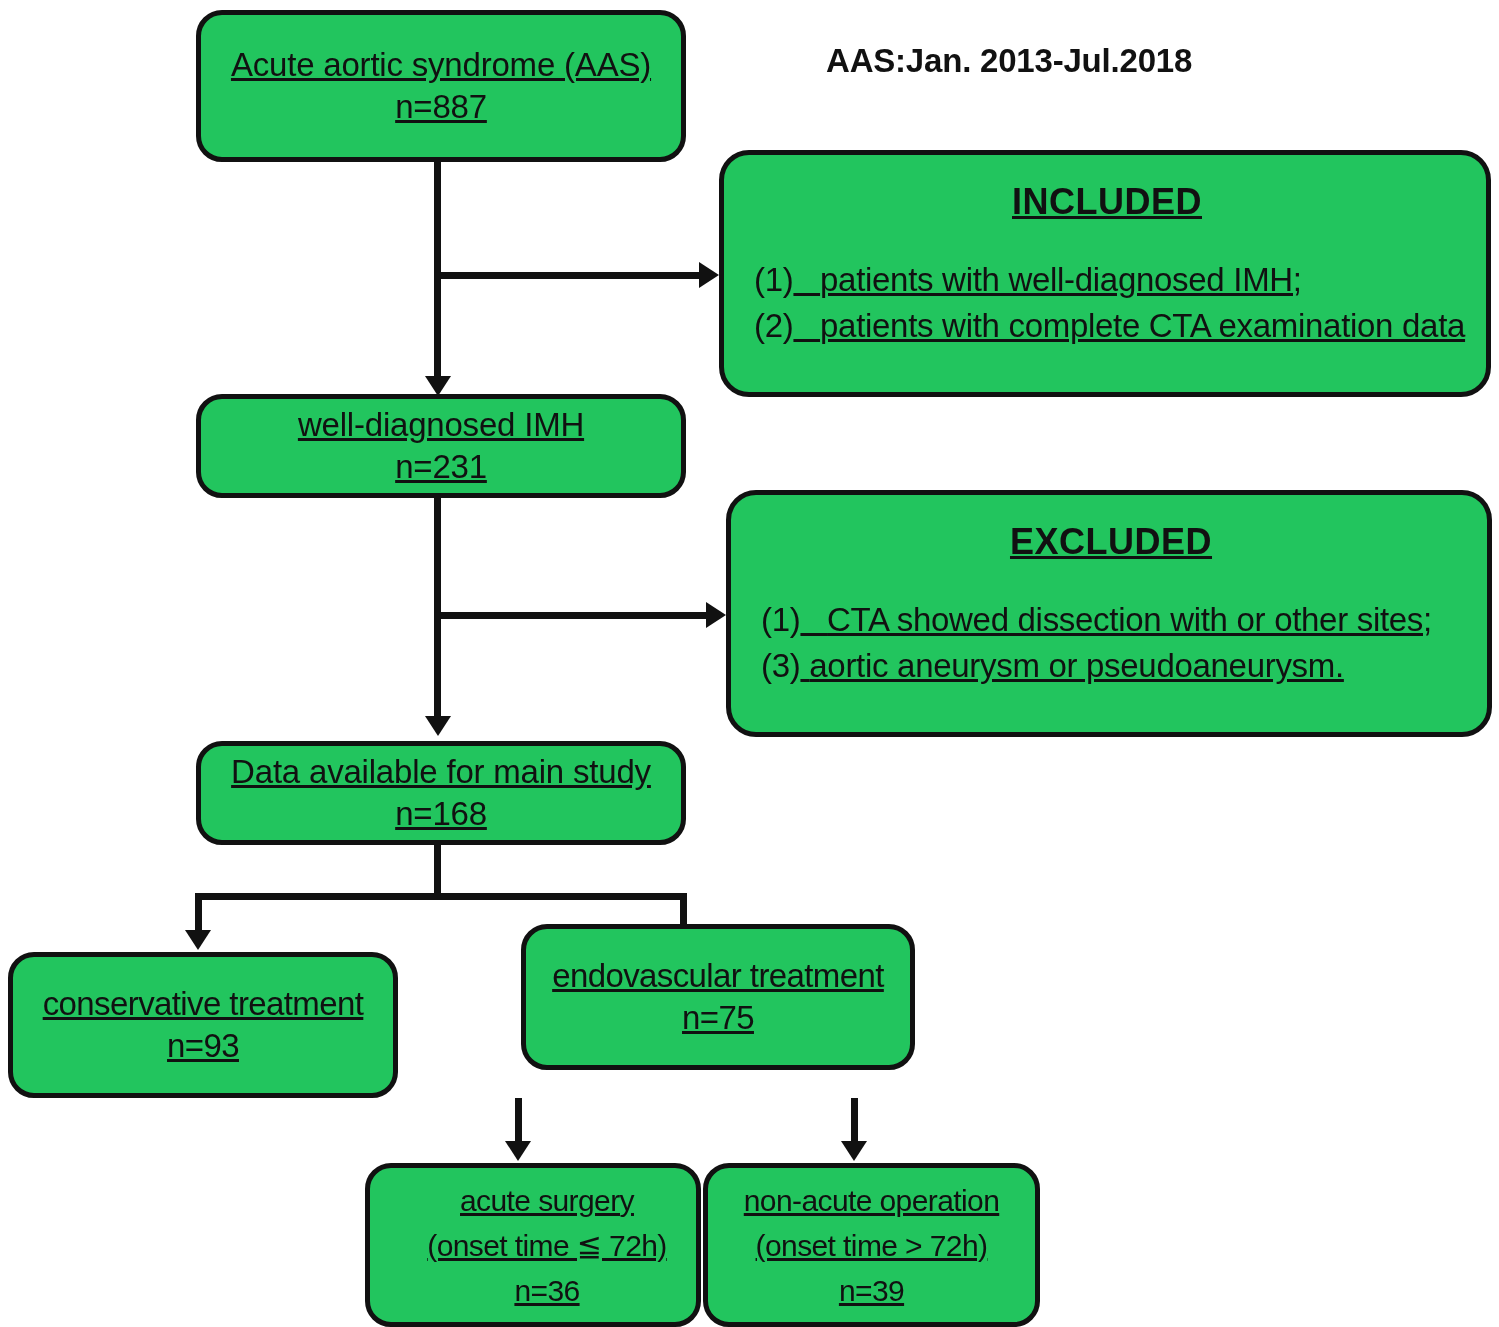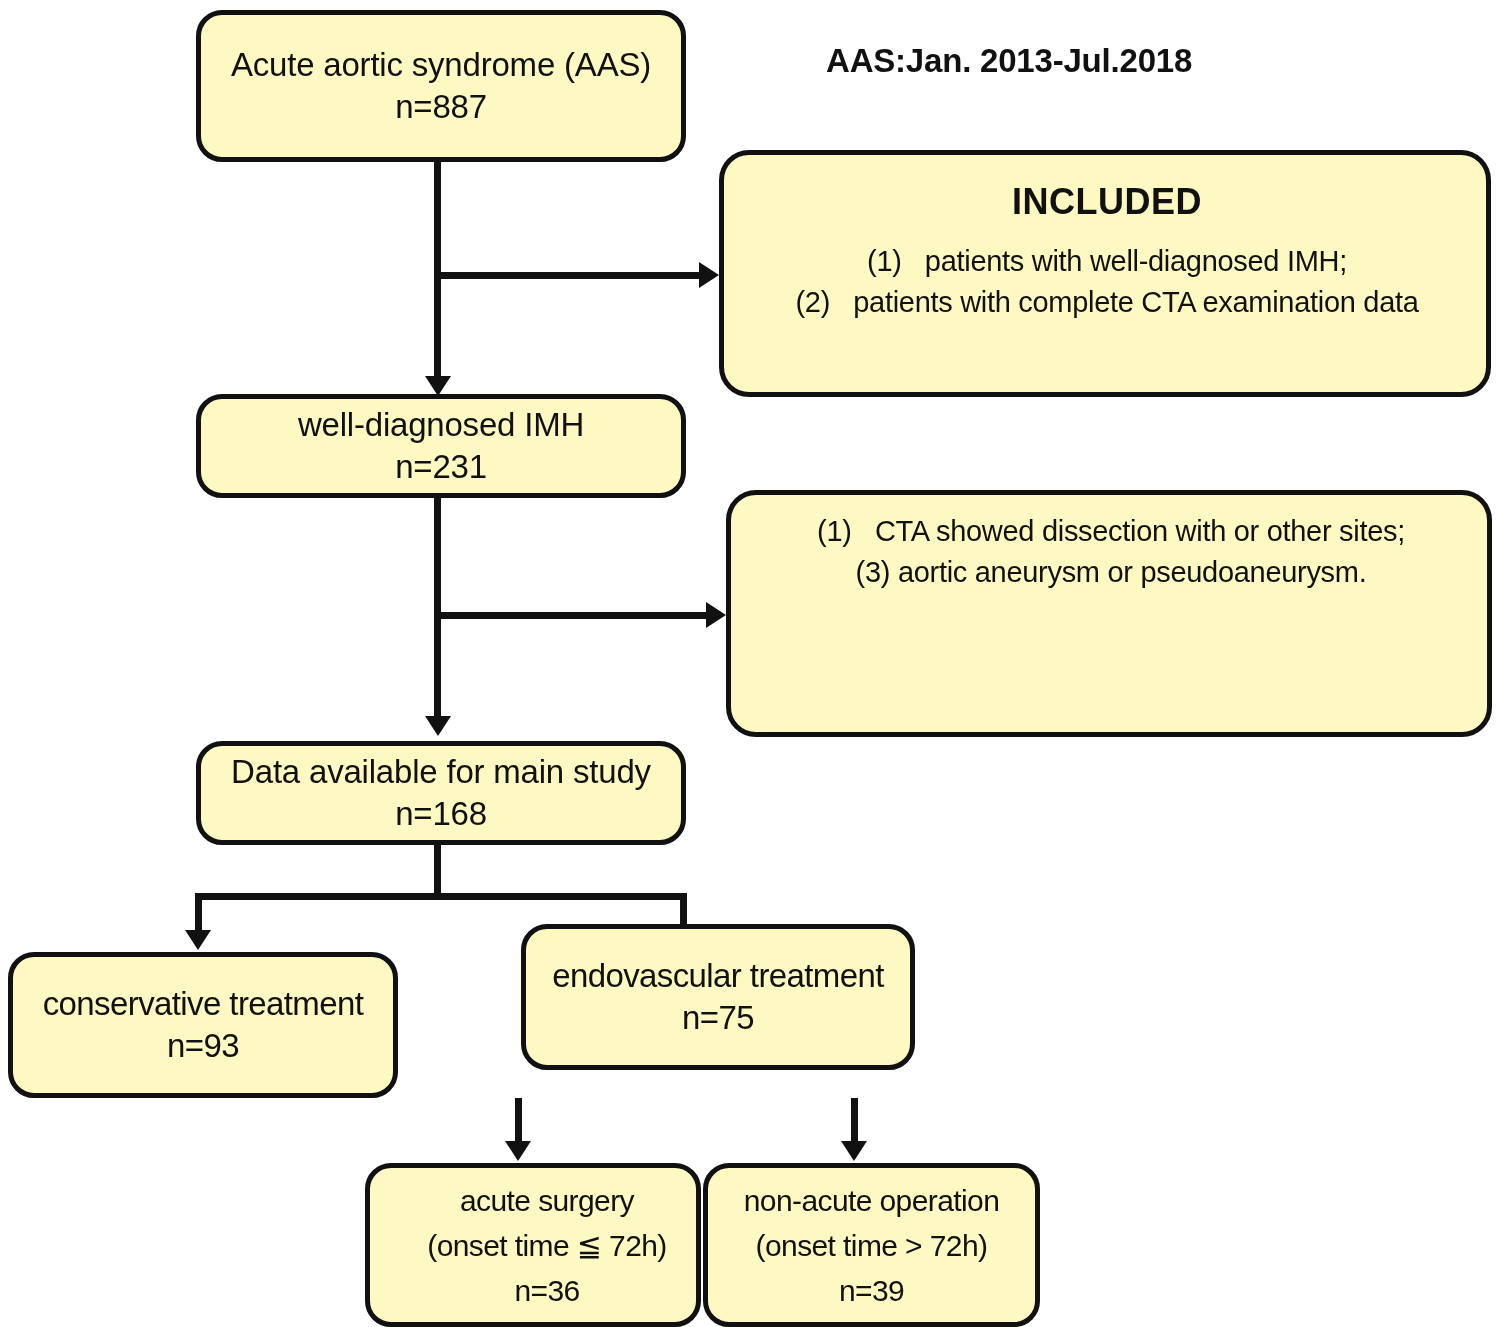--- a/index.html
+++ b/index.html
@@ -19,49 +19,51 @@
     background: #ffffff;
     overflow: hidden;
   }
 
   
   .node {
     position: absolute;
     box-sizing: border-box;
     border: 5px solid #111111;
     border-radius: 26px;
-    background: #fef9c3;
+    background: #22c55e;
     display: flex;
     flex-direction: column;
     align-items: center;
     justify-content: center;
     text-align: center;
     line-height: 1.28;
     color: #111111;
+    text-decoration: underline;
   }
   .node .line { display: block; white-space: nowrap; }
 
   
   .trunk-node { font-size: 33px; letter-spacing: -0.2px; }
 
   
   .crit-node {
     align-items: stretch;
     justify-content: flex-start;
     padding: 18px 26px 18px 30px;
     border-radius: 30px;
+    gap: 16px;
   }
   .crit-title {
     font-size: 36px;
     font-weight: bold;
     text-align: center;
     margin: 6px 0 18px 0;
     letter-spacing: 0.5px;
   }
-  .crit-list { font-size: 29px; text-align: center; }
+  .crit-list { font-size: 33px; text-align: left; }
   .crit-list .item {
     white-space: nowrap;
     margin-bottom: 4px;
     letter-spacing: -0.3px;
   }
   .crit-list .marker { display: inline-block; }
 
   
   .leaf-node { font-size: 33px; letter-spacing: -0.6px; }
   .leaf-node.tall { font-size: 30px; line-height: 1.5; }
@@ -138,20 +140,21 @@
     <span class="line">n=231</span>
   </div>
 
   <div class="vline" style="left:434px; top:498px; height:225px;"></div>
   <div class="arrow-down" style="left:425px; top:716px;"></div>
 
   <div class="hline" style="left:437px; top:612px; width:273px;"></div>
   <div class="arrow-right" style="left:706px; top:602px;"></div>
 
   <div class="node crit-node" style="left:726px; top:490px; width:766px; height:247px;">
+    <div class="crit-title">EXCLUDED</div>
     <div class="crit-list">
       <div class="item">
         <span class="marker">(1)</span>
         &nbsp;
         <span>CTA showed dissection with or other sites;</span>
       </div>
       <div class="item">
         <span class="marker">(3)</span>
         <span>aortic aneurysm or pseudoaneurysm.</span>
       </div>

